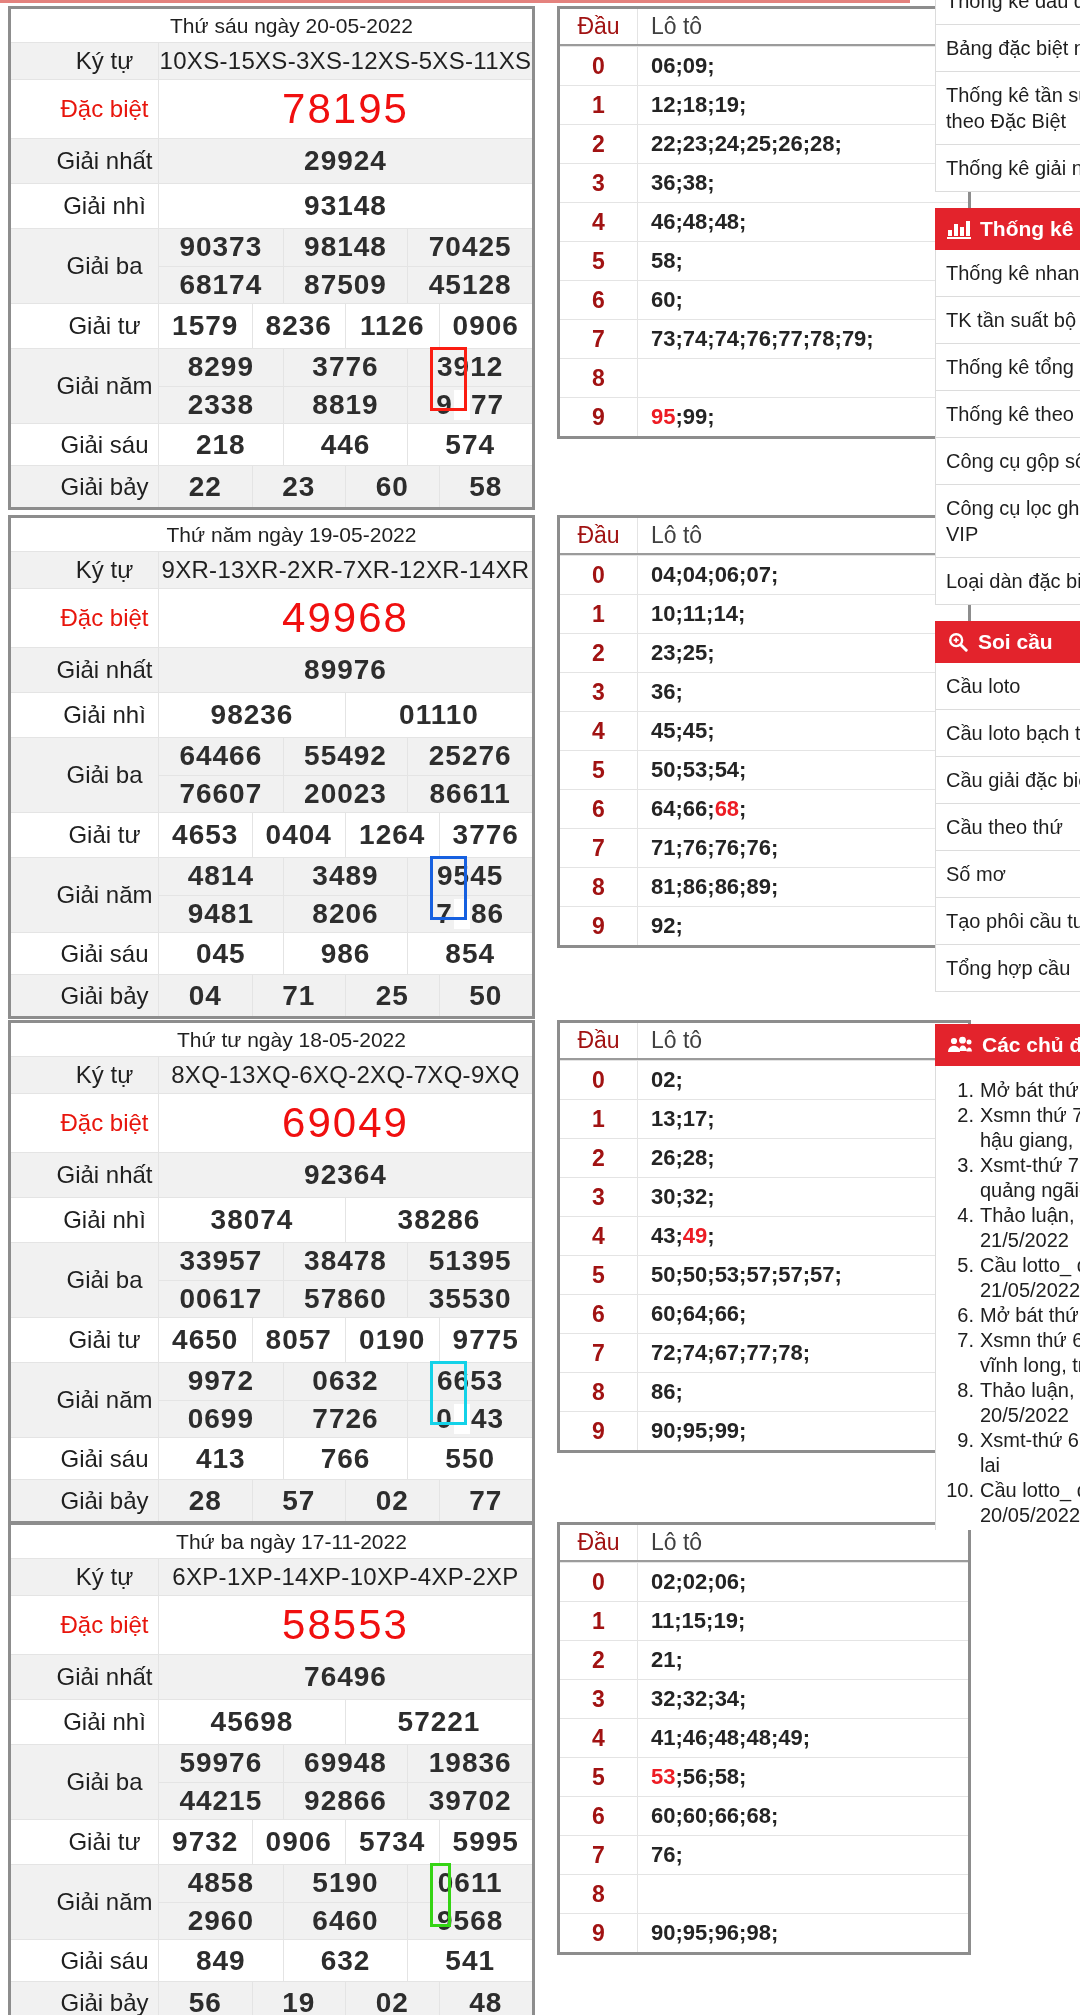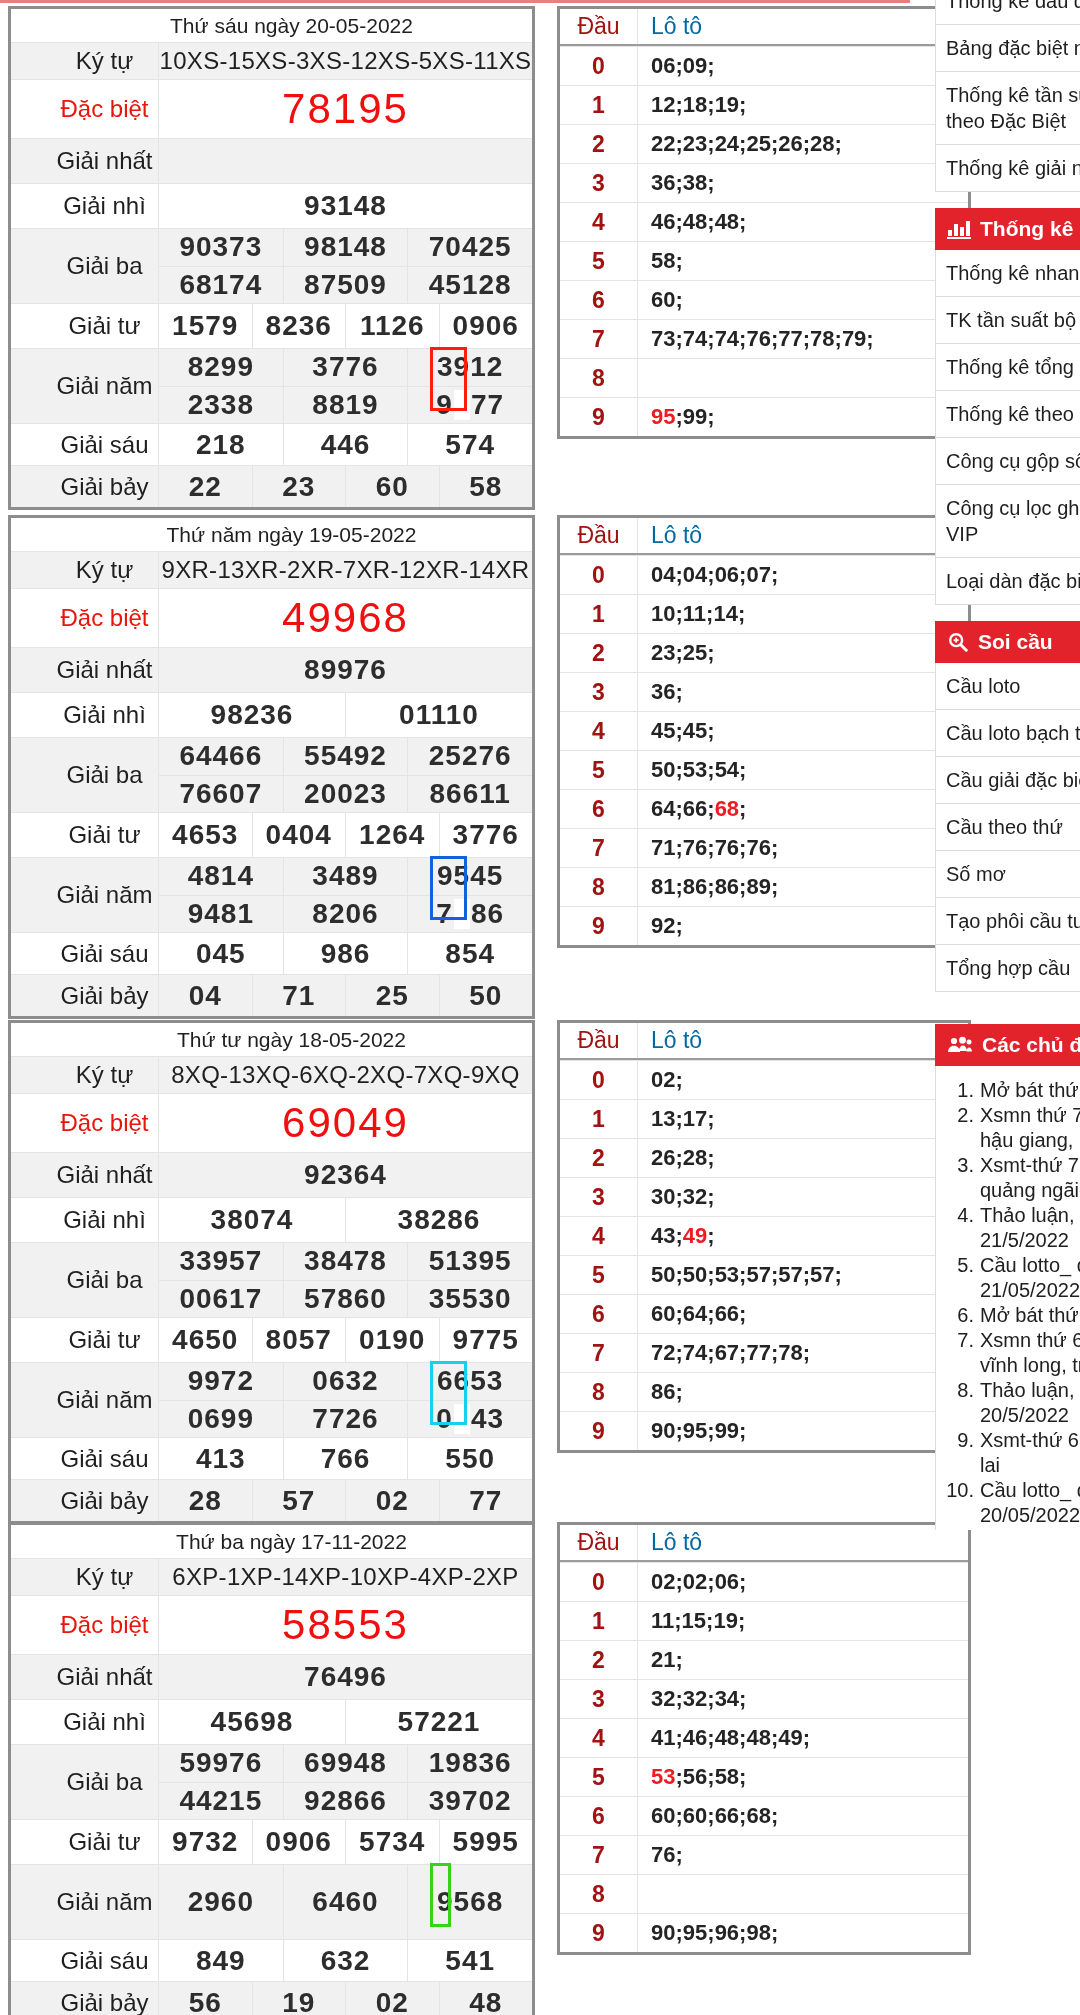--- a/index.html
+++ b/index.html
@@ -33,21 +33,21 @@
   .ltable{position:absolute;left:557px;width:414px;background:#fff;border:3px solid #8d8d8d;box-sizing:border-box;}
   .lrow{display:flex;align-items:stretch;height:38px;border-top:1px solid #e4e4e4;}
   .lrow:first-child{border-top:none;}
   .lhead{height:35px;border-bottom:2px solid #9b9b9b;}
   .ldau{flex:0 0 77px;border-right:1px solid #e4e4e4;display:flex;align-items:center;justify-content:center;
         font-size:23px;color:#a11212;}
   .ldau.b{font-weight:700;}
   .lval{flex:1;display:flex;align-items:center;padding-left:13px;font-size:22px;font-weight:700;color:#242424;
         white-space:nowrap;overflow:hidden;}
   .lval .red{color:#ed1c24;}
-  .lhead .lval{font-weight:400;color:#0369a1;font-size:23px;}
+  .lhead .lval{font-weight:400;color:#404040;font-size:23px;}
 
   
   .sidebar{position:absolute;left:935px;top:0;width:145px;height:1530px;overflow:hidden;}
   .sb-inner{position:absolute;top:-22px;left:0;width:235px;}
   .sb-item{box-sizing:border-box;border-bottom:1px solid #dcdcdc;border-left:1px solid #dcdcdc;background:#fff;
            padding:10px 0 10px 10px;font-size:20px;line-height:26px;color:#1e1e1e;}
   .sb-header{box-sizing:border-box;margin-top:16px;height:42px;background:#e3232c;color:#fff;
              display:flex;align-items:center;gap:9px;padding-left:12px;font-size:21px;font-weight:700;}
   .sb-header.big-gap{margin-top:32px;}
   .sb-listbox{box-sizing:border-box;border:1px solid #dcdcdc;border-top:none;background:#fff;
@@ -82,20 +82,27 @@
           <div class="rcontent">
             <div class="rcols">
               <div class="rline">
                 <div class="rcell dv">78195</div>
               </div>
             </div>
           </div>
         </div>
         <div class="rrow h44 bg-g">
           <div class="rlabel">Giải nhất</div>
+          <div class="rcontent">
+            <div class="rcols">
+              <div class="rline">
+                <div class="rcell">29924</div>
+              </div>
+            </div>
+          </div>
         </div>
         <div class="rrow h44">
           <div class="rlabel">Giải nhì</div>
           <div class="rcontent">
             <div class="rcols">
               <div class="rline">
                 <div class="rcell">93148</div>
               </div>
             </div>
           </div>
@@ -496,20 +503,25 @@
                 <div class="rcell">5734</div>
                 <div class="rcell">5995</div>
               </div>
             </div>
           </div>
         </div>
         <div class="rrow h74 bg-g">
           <div class="rlabel">Giải năm</div>
           <div class="rcontent">
             <div class="rcols">
+              <div class="rline">
+                <div class="rcell">4858</div>
+                <div class="rcell">5190</div>
+                <div class="rcell">0611</div>
+              </div>
               <div class="rline">
                 <div class="rcell">2960</div>
                 <div class="rcell">6460</div>
                 <div class="rcell">9568</div>
               </div>
             </div>
           </div>
         </div>
         <div class="rrow h41">
           <div class="rlabel">Giải sáu</div>

